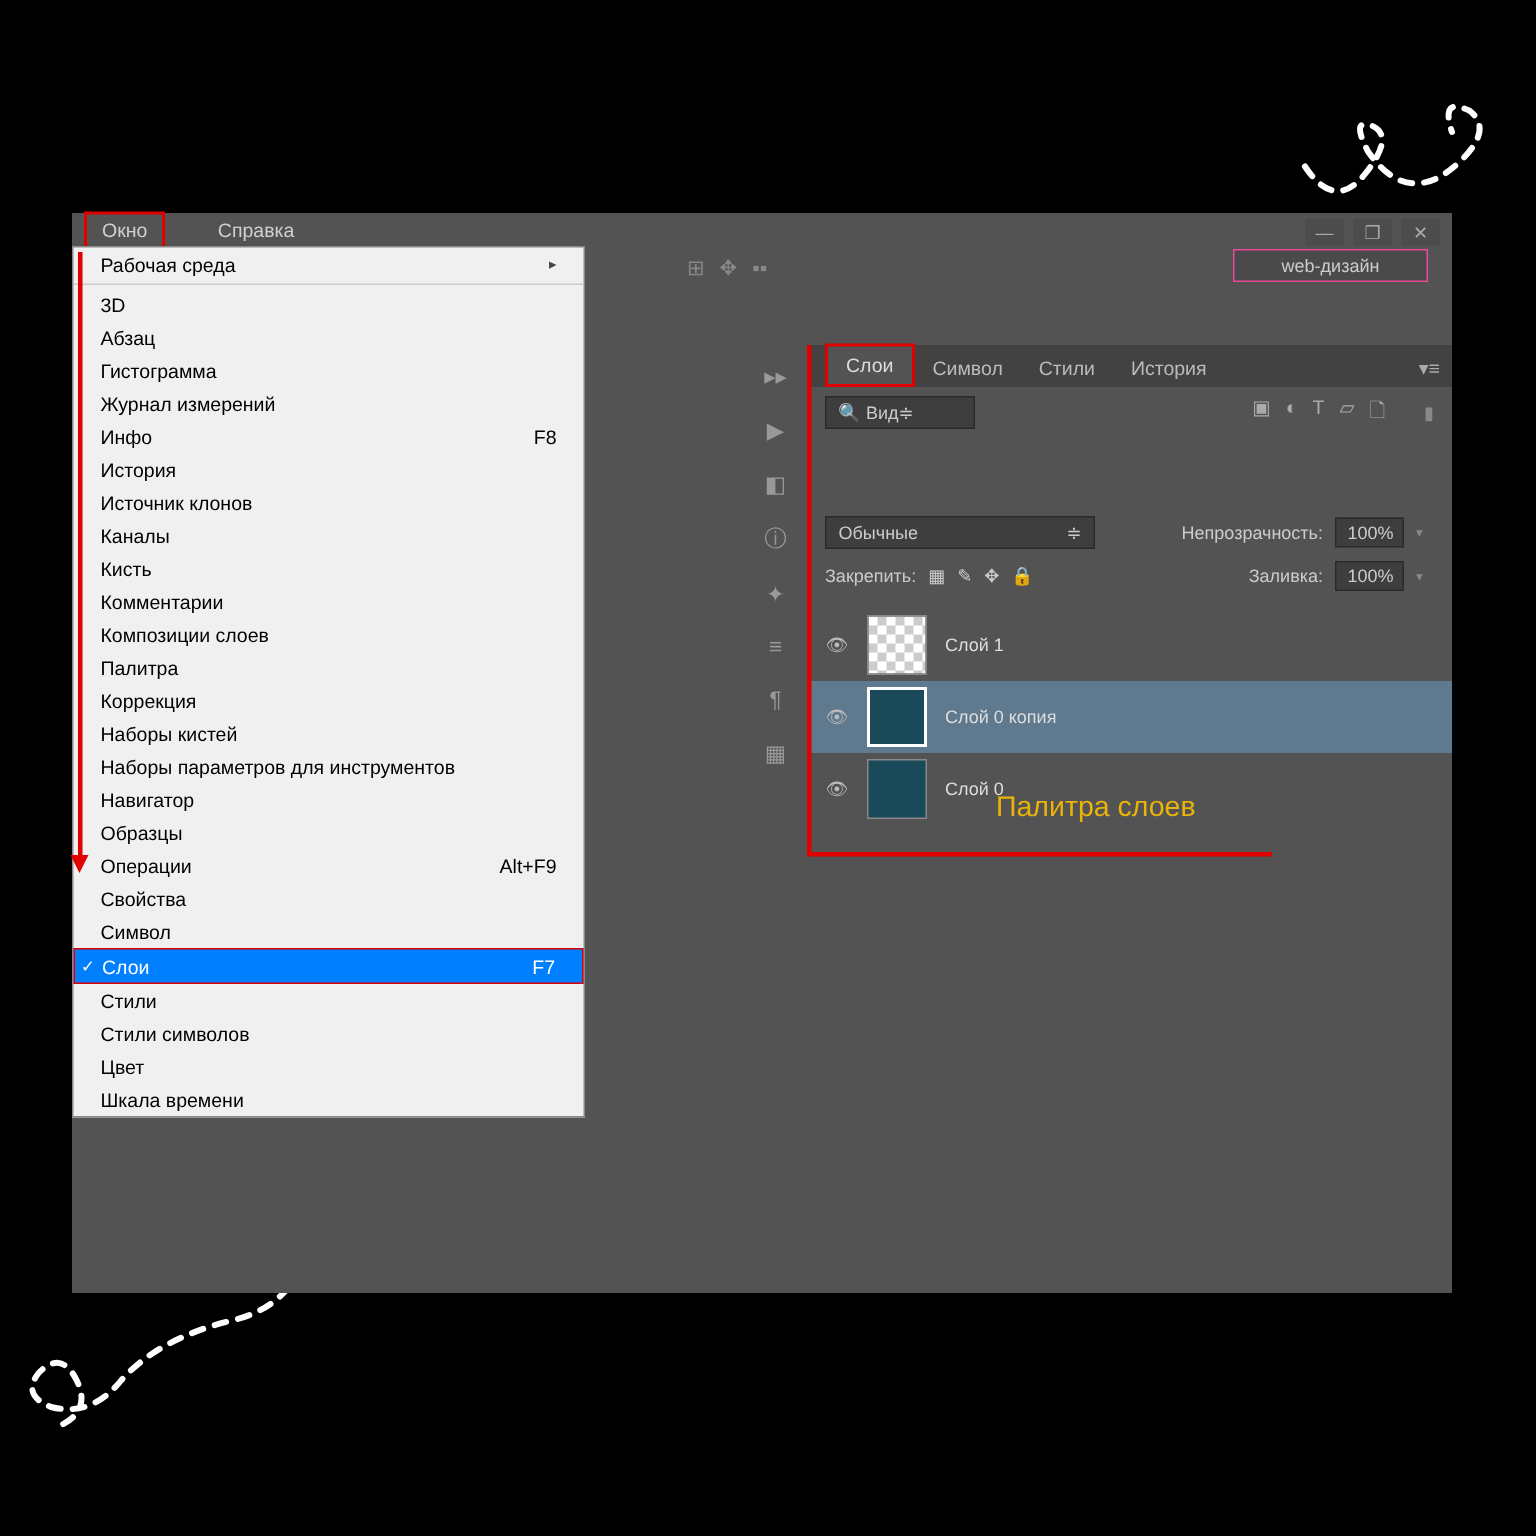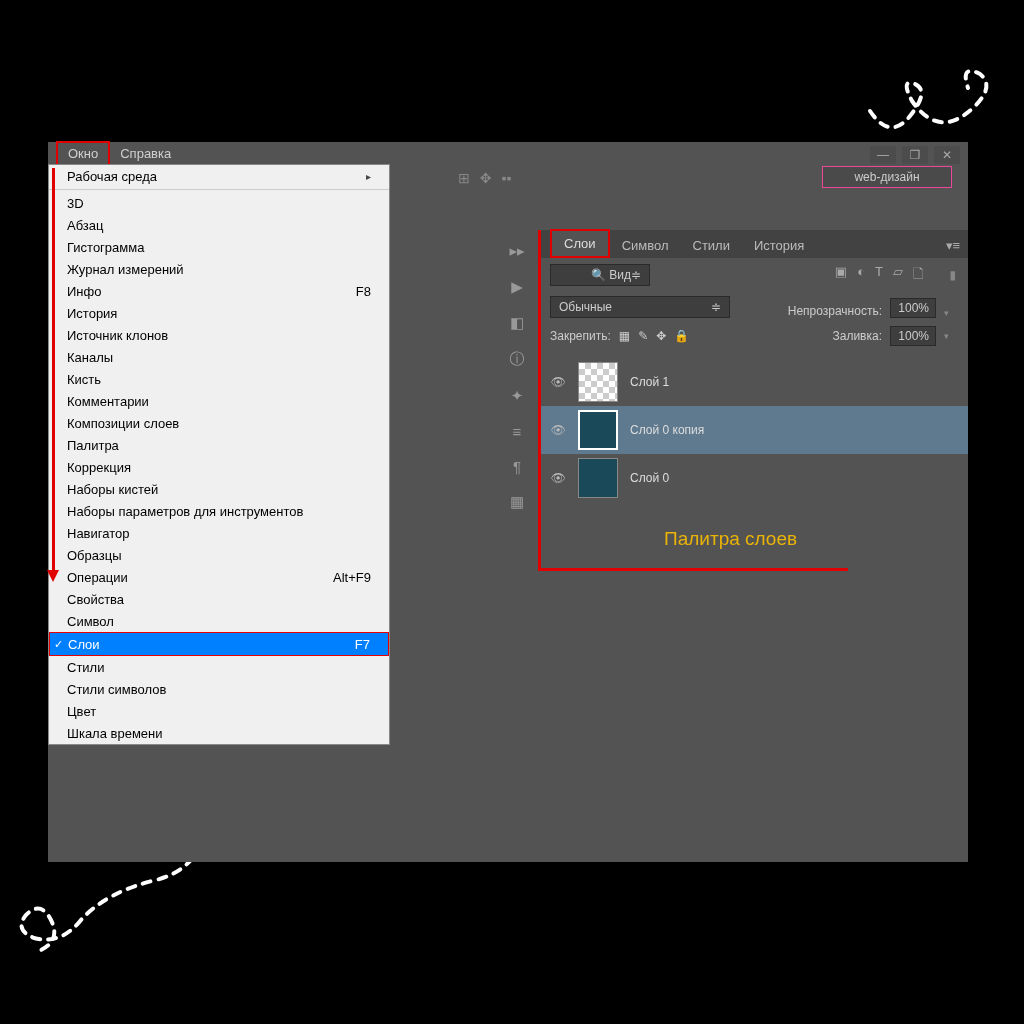--- a/index.html
+++ b/index.html
@@ -1,20 +1,20 @@
 <!DOCTYPE html>
 <html><head>
 <meta charset="utf-8">
 <style>
 * { margin: 0; padding: 0; box-sizing: border-box; font-family: Arial, sans-serif; }
 body { background: #000; width: 1024px; height: 1024px; position: relative; overflow: hidden; }
 
 .app-window { position: absolute; left: 48px; top: 142px; width: 920px; height: 720px; background: #535353; }
 
-.menubar { background: #535353; height: 22px; display: flex; align-items: center; padding-left: 8px; color: #d0d0d0; font-size: 13px; }
+.menubar { background: #535353; height: 22px; display: flex; align-items: center; padding-left: 8px; color: #d0d0d0; font-size: 13px; gap: 25px; }
 .menubar .mi { padding: 3px 10px; }
 .menubar .mi.active { border: 2px solid #e00000; }
 
 .win-controls { position: absolute; right: 8px; top: 4px; display: flex; gap: 6px; }
 .win-controls div { width: 26px; height: 18px; background: #4c4c4c; display: flex; align-items: center; justify-content: center; color: #aaa; font-size: 12px; }
 
 .toolbar { height: 30px; background: #535353; position: relative; }
 .toolbar .ticons { position: absolute; left: 410px; top: 6px; display: flex; gap: 10px; color: #888; font-size: 14px; }
 .workspace-dd { position: absolute; right: 16px; top: 2px; width: 130px; height: 22px; background: #4a4a4a; color: #ccc; font-size: 12px; display: flex; align-items: center; justify-content: center; border: 1px solid #ec4899; }
 
@@ -26,24 +26,24 @@
 .dd-row.hl::before { content: '✓'; position: absolute; left: 4px; font-size: 11px; }
 .dd-row.hl-border { border: 1.5px solid #e00000; }
 
 .right-panel { position: absolute; left: 490px; top: 88px; width: 430px; height: 485px; background: #535353; }
 .panel-tabs { display: flex; background: #424242; height: 28px; align-items: flex-end; padding-left: 12px; color: #bbb; font-size: 13px; }
 .panel-tabs .tab { padding: 5px 12px; }
 .panel-tabs .tab.active { background: #535353; color: #ddd; border: 2px solid #e00000; }
 .panel-tabs .flyout { margin-left: auto; padding: 5px 8px; color: #aaa; }
 
 .filter-row { display: flex; align-items: center; padding: 6px 12px; gap: 14px; color: #ccc; font-size: 12px; }
-.filter-dd { background: #3e3e3e; border: 1px solid #2a2a2a; padding: 3px 8px; width: 100px; display: flex; justify-content: flex-end; align-items: center; }
+.filter-dd { background: #3e3e3e; border: 1px solid #2a2a2a; padding: 3px 8px; width: 100px; display: flex; justify-content: flex-start; align-items: center; }
 .filter-icons { display: flex; gap: 10px; margin-left: auto; font-size: 13px; color: #aaa; }
 
-.mode-row { display: flex; align-items: flex-end; padding: 4px 12px; gap: 8px; color: #ccc; font-size: 12px; }
+.mode-row { display: flex; align-items: center; padding: 4px 12px; gap: 8px; color: #ccc; font-size: 12px; margin-top: 48px; }
 .mode-dd { background: #3e3e3e; border: 1px solid #2a2a2a; padding: 3px 8px; width: 180px; display: flex; justify-content: space-between; }
 .val-box { background: #3e3e3e; border: 1px solid #2a2a2a; padding: 2px 6px; width: 46px; text-align: right; }
 .spin { width: 12px; color: #888; font-size: 9px; }
 
 .lock-row { display: flex; align-items: center; padding: 4px 12px; gap: 8px; color: #ccc; font-size: 12px; }
 .lock-row .icons { display: flex; gap: 8px; font-size: 12px; }
 
 .layers-list { padding: 8px 0 0 0; }
 .layer-row { display: flex; align-items: center; padding: 4px 12px; gap: 12px; color: #ddd; font-size: 12px; }
 .layer-row.sel { background: #5f7a8f; }

